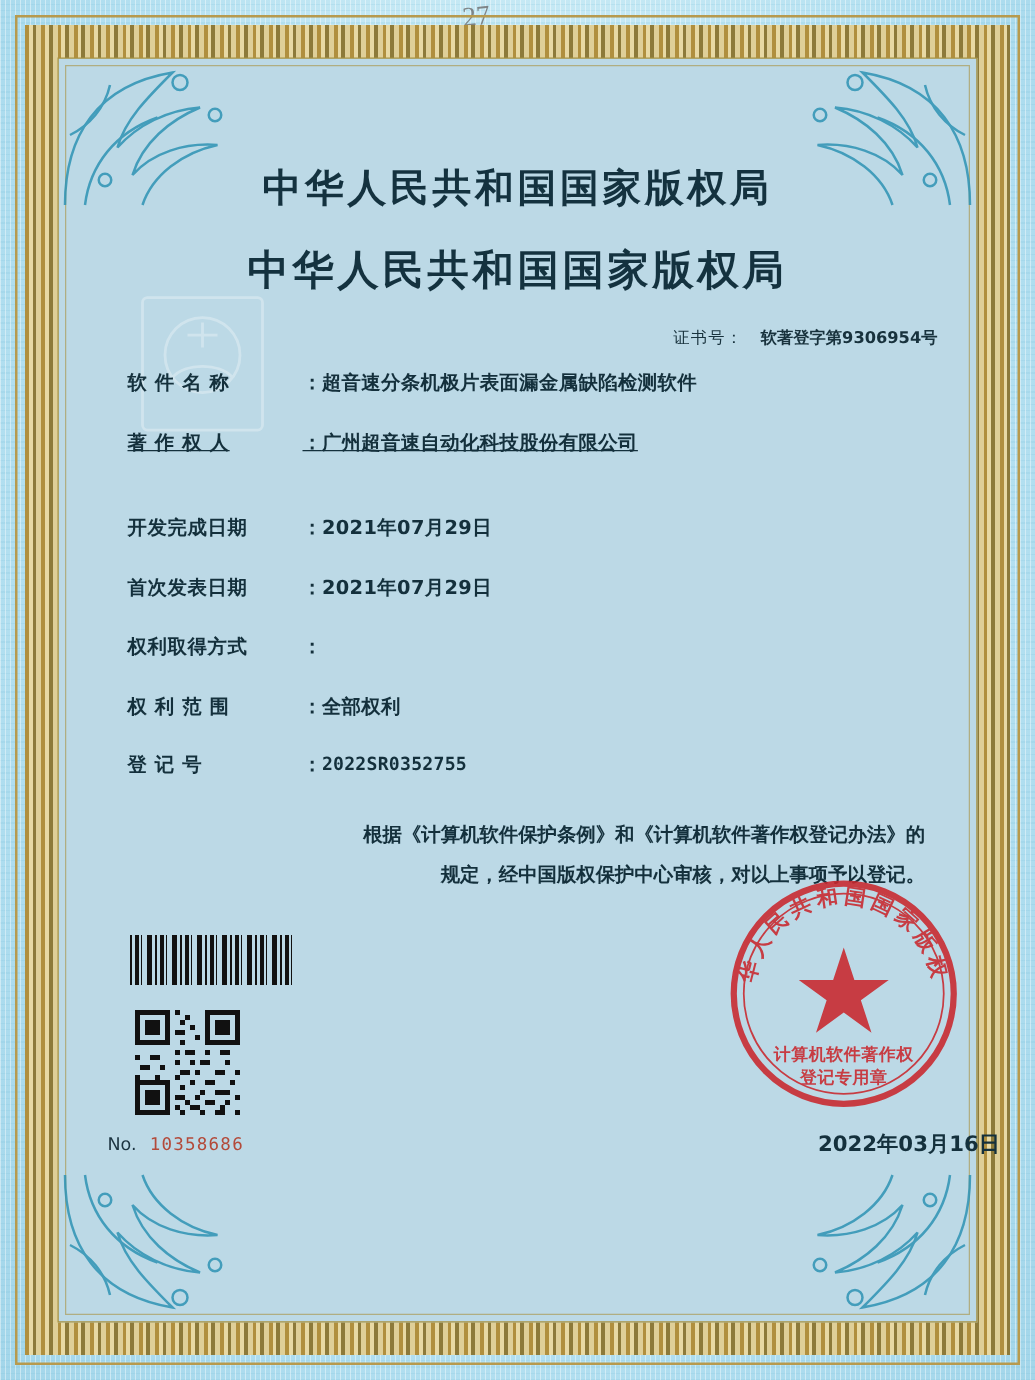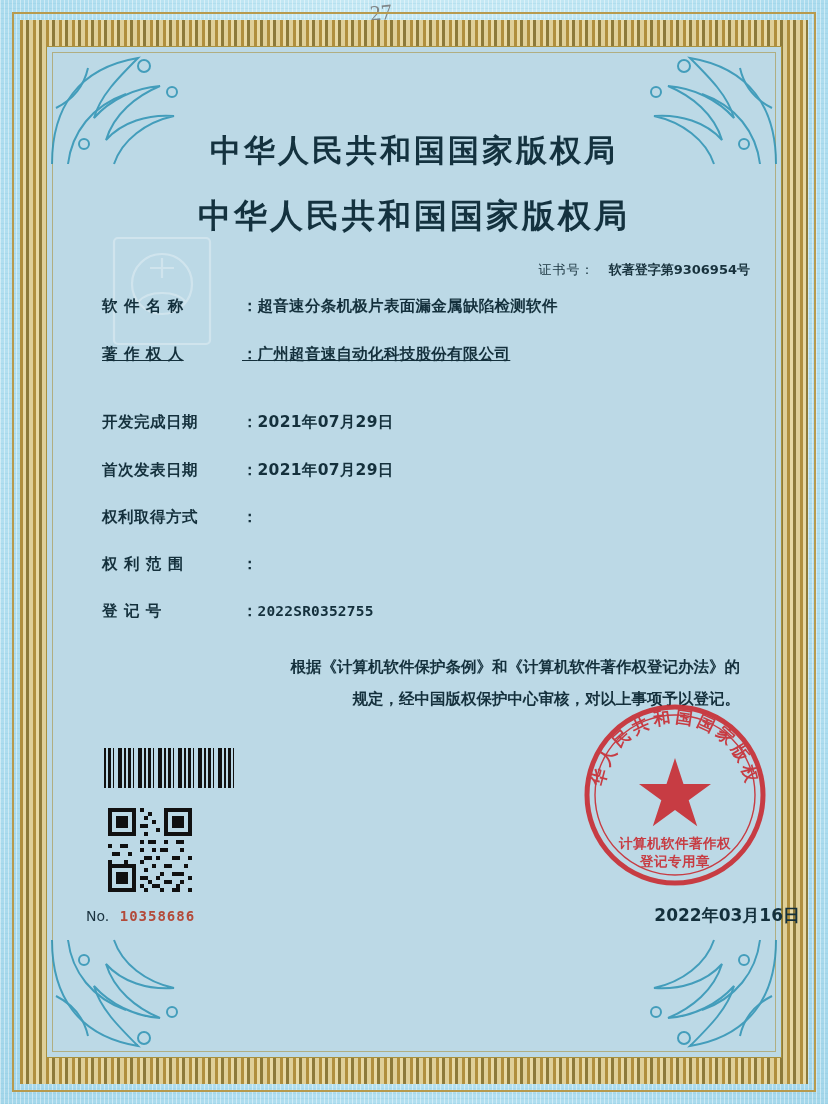--- a/index.html
+++ b/index.html
@@ -209,21 +209,20 @@
     top: 908px;
     font-size: 14px;
     color: #1b3340;
     font-family: "DejaVu Sans", "Liberation Sans", sans-serif;
   }
   .serial .serial-value {
     color: #b34a3a;
     font-family: "DejaVu Sans Mono", monospace;
     letter-spacing: 1px;
     margin-left: 6px;
-    font-weight: bold;
   }
 
   .issue-date {
     position: absolute;
     right: 28px;
     top: 904px;
     font-size: 17px;
     font-weight: bold;
     color: #14303c;
     font-family: "DejaVu Sans", "Liberation Sans", sans-serif;
@@ -352,20 +351,21 @@
       </div>
 
       <div class="row gap-big">
         <div class="row-label">权利取得方式</div>
         <div class="row-colon">：</div>
       </div>
 
       <div class="row gap-big">
         <div class="row-label">权 利 范 围</div>
         <div class="row-colon">：</div>
+        <div class="row-value">全部权利</div>
       </div>
 
       <div class="row">
         <div class="row-label">登 记 号</div>
         <div class="row-colon">：</div>
         <div class="row-value mono">2022SR0352755</div>
       </div>
 
     </div>
 

